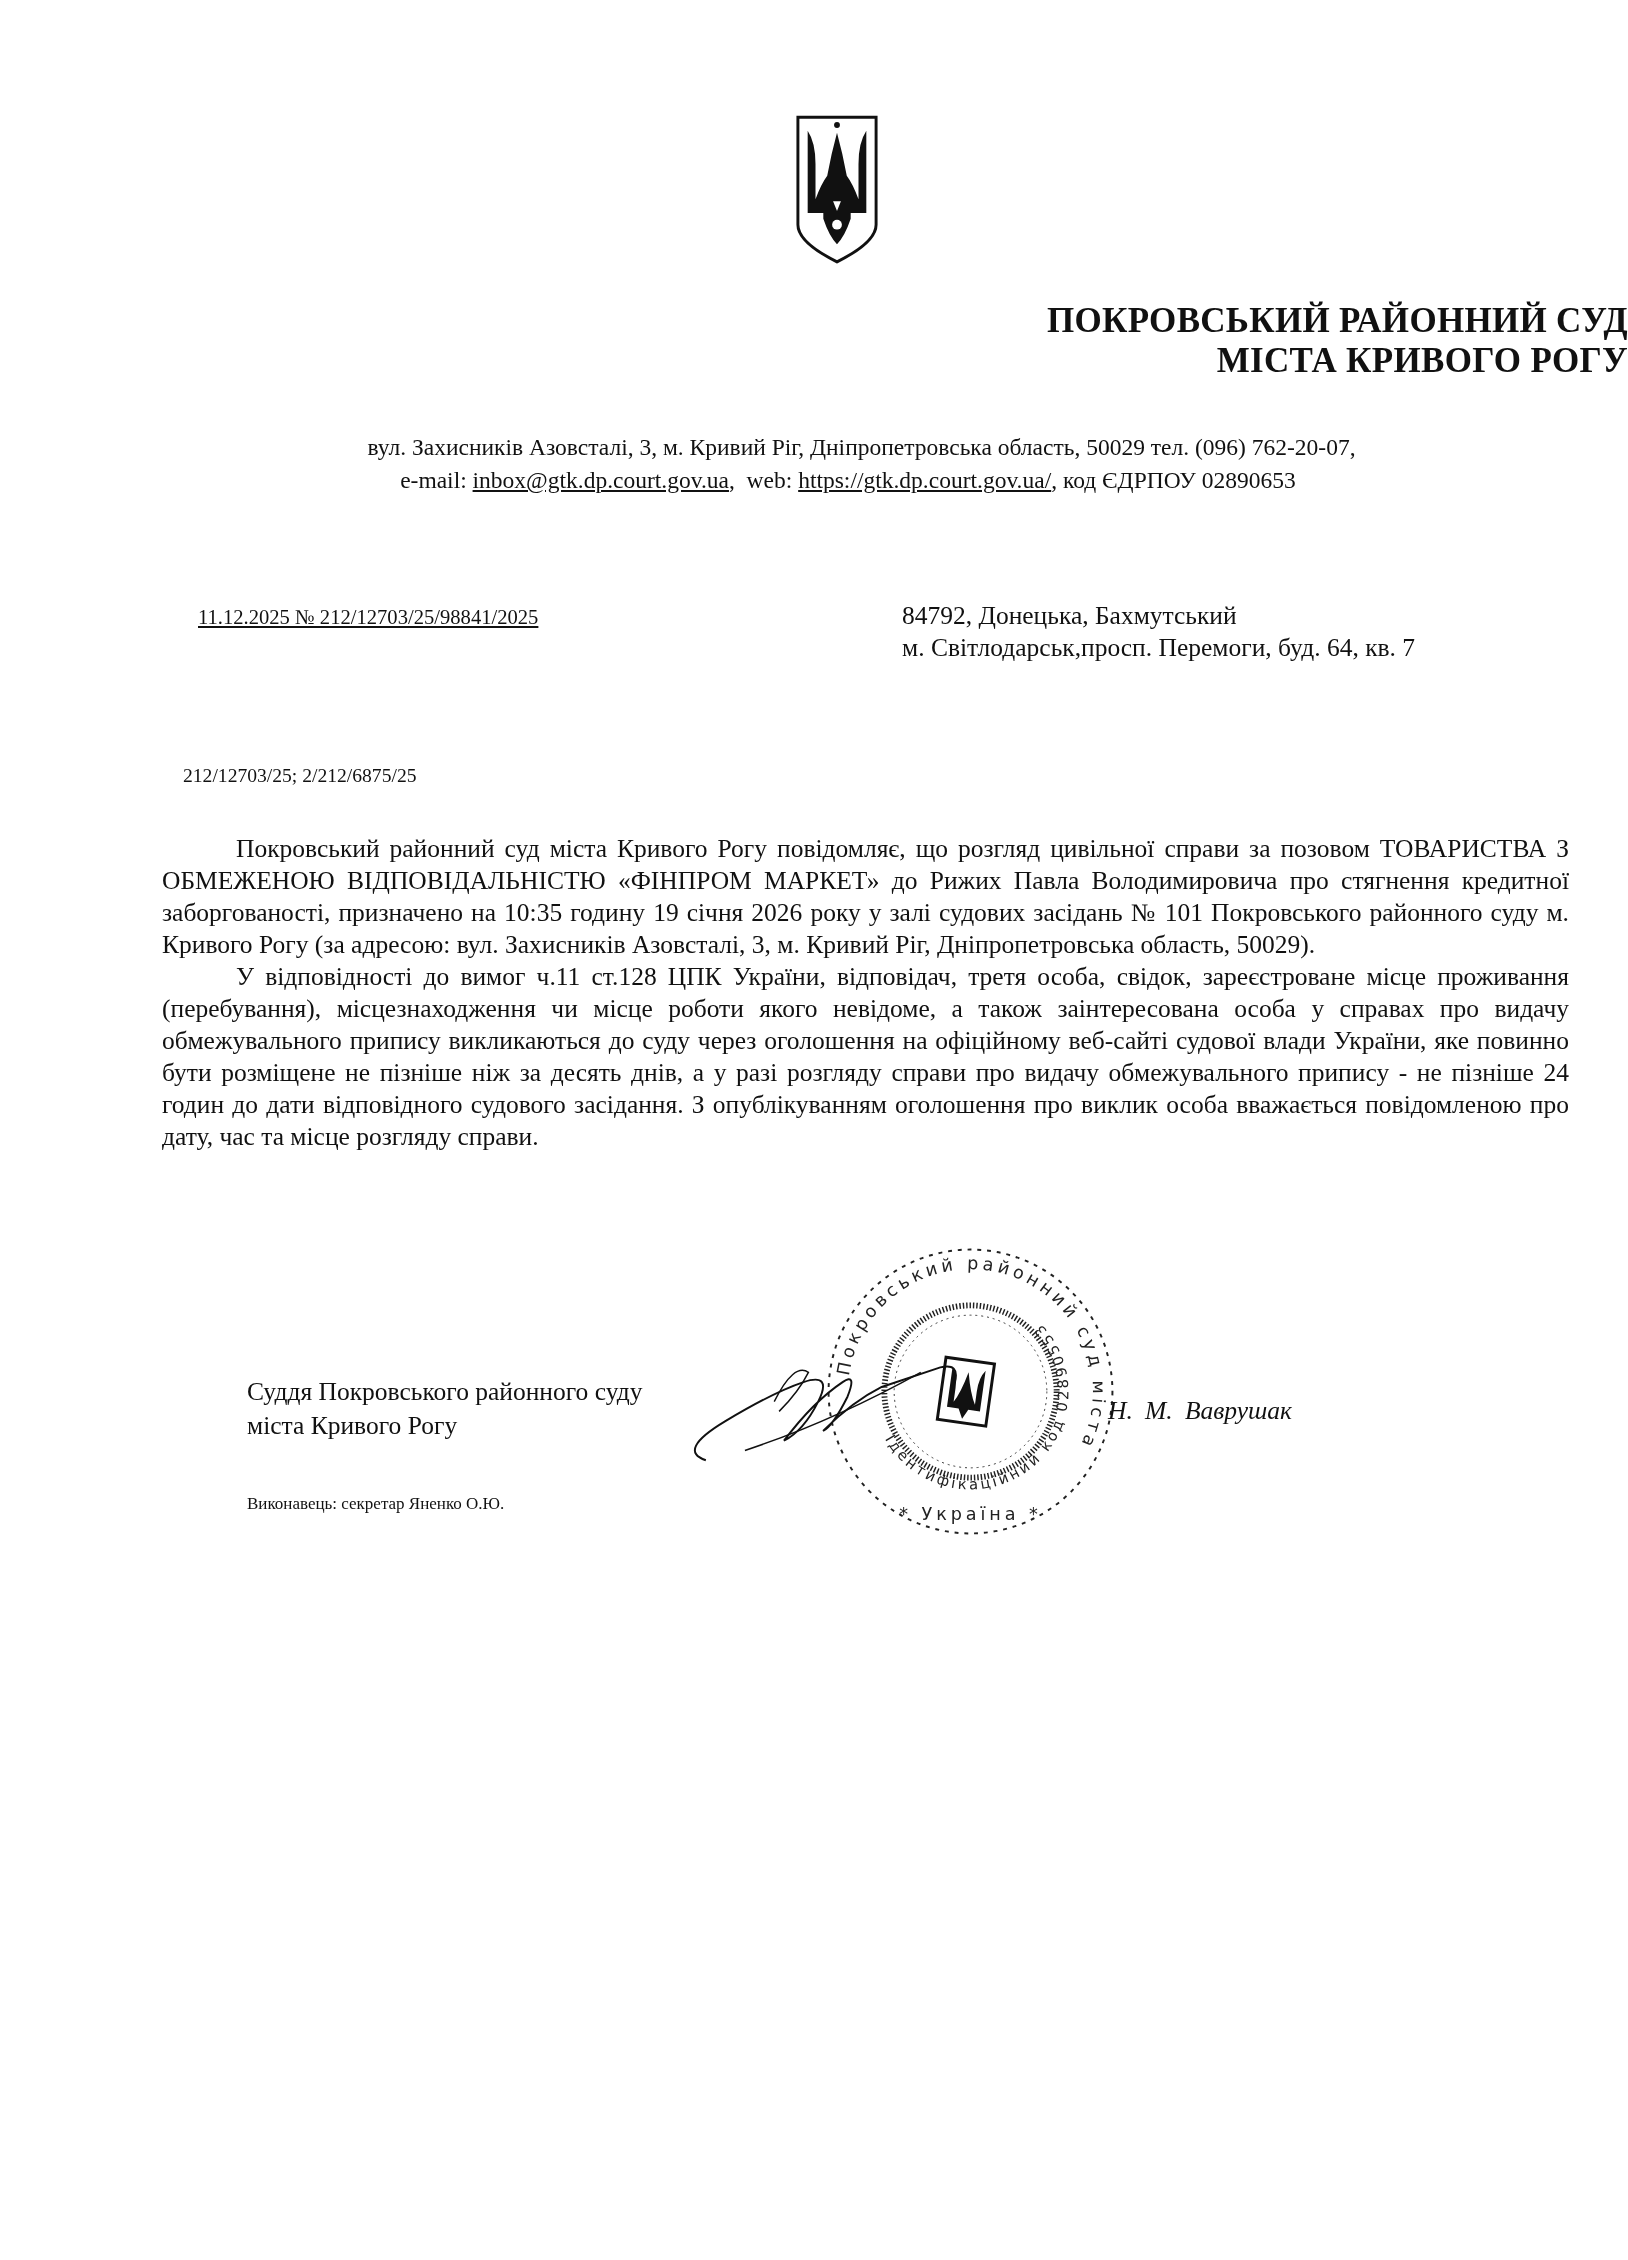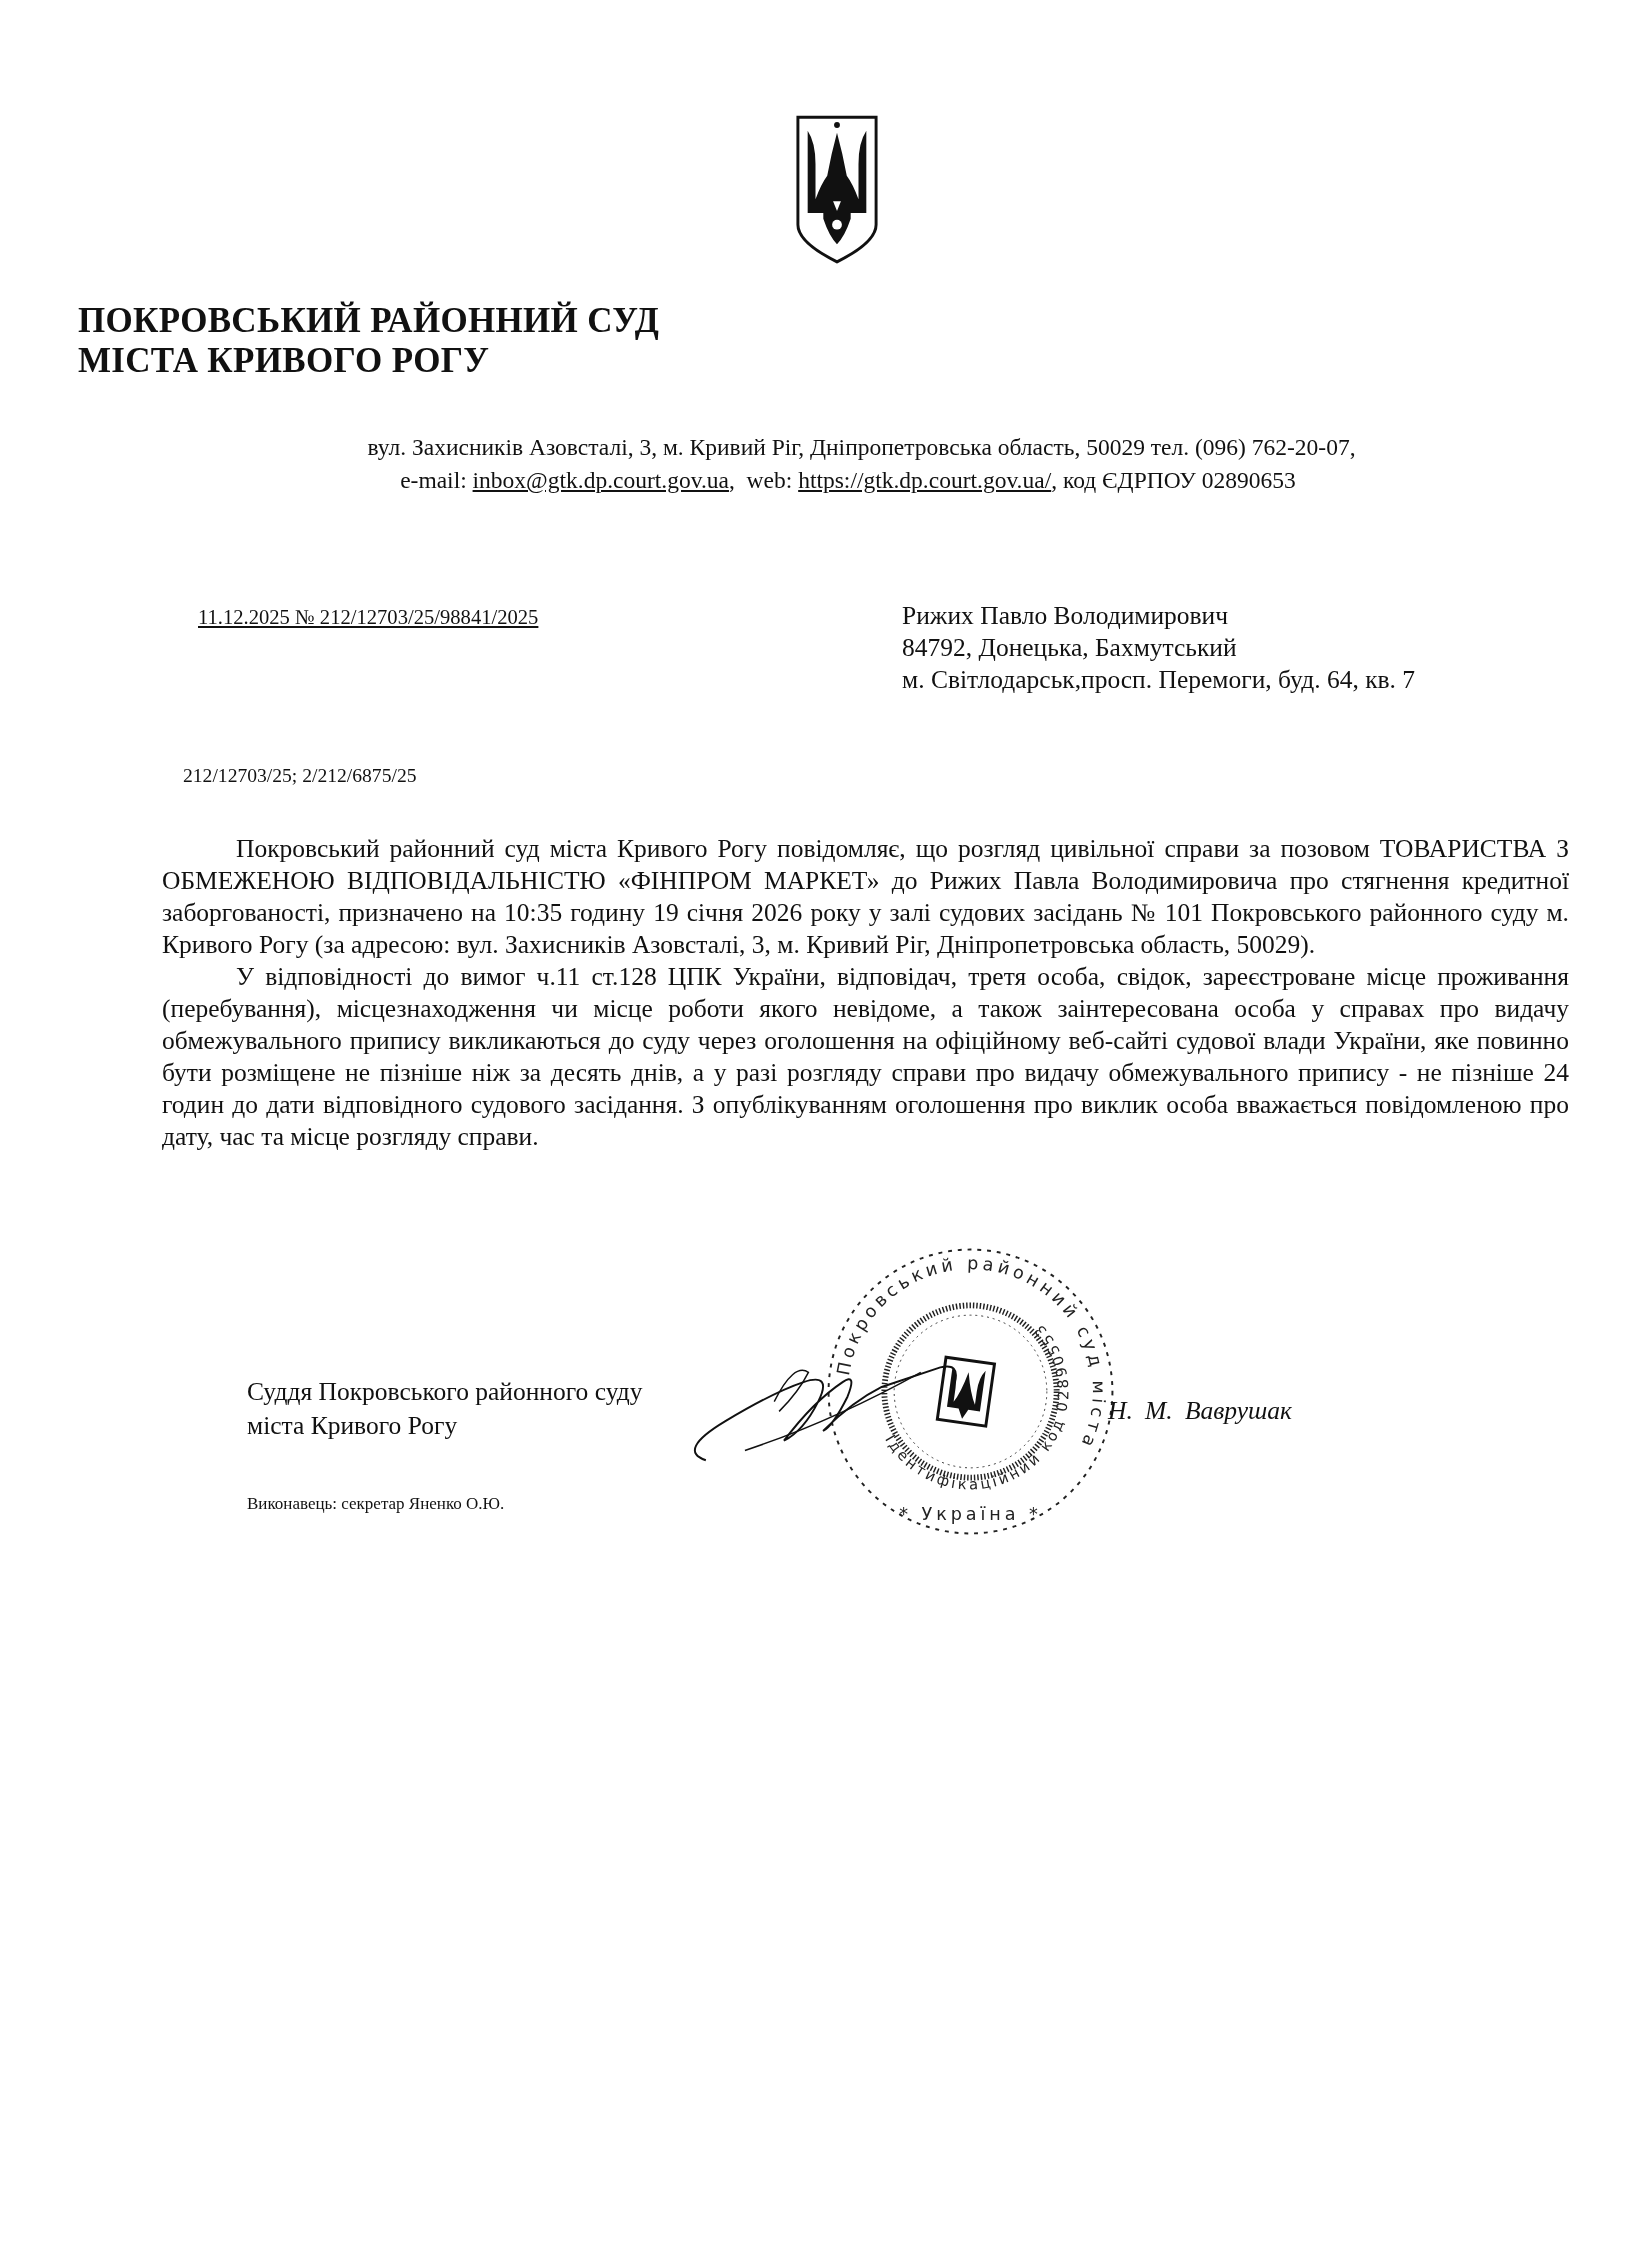--- a/index.html
+++ b/index.html
@@ -3,21 +3,21 @@
 <meta charset="utf-8">
 <style>
   html, body { margin: 0; padding: 0; background: #ffffff; }
   body {
     width: 1628px; height: 2260px; position: relative; overflow: hidden;
     font-family: "Liberation Serif", "DejaVu Serif", serif; color: #111111;
   }
   .abs { position: absolute; }
   .emblem { left: 794px; top: 115px; width: 86px; height: 149px; }
   .court-title {
-    left: 0; width: 1628px; text-align: left; font-weight: bold;
+    left: 0; width: 1628px; text-align: right; font-weight: bold;
     font-size: 35px; letter-spacing: 0.3px;
   }
   .court-title.l1 { top: 301px; padding-left: 78px; box-sizing: border-box; }
   .court-title.l2 { top: 341px; padding-left: 78px; box-sizing: border-box; }
   .contact { left: 0; width: 1628px; text-align: center; font-size: 23.5px; }
   .contact.l1 { top: 434px; padding-left: 95px; box-sizing: border-box; }
   .contact.l2 { top: 467px; padding-left: 68px; box-sizing: border-box; }
   .contact a { color: #111; text-decoration: underline; }
   .outgoing { left: 162px; top: 606px; font-size: 20.6px; text-decoration: underline; margin-left: 36px; }
   .recipient { left: 902px; top: 600px; font-size: 25.5px; line-height: 32px; }
@@ -54,21 +54,20 @@
   <span>e-mail:</span>
   <a>inbox@gtk.dp.court.gov.ua</a>,&nbsp;
   <span>web:</span>
   <a>https://gtk.dp.court.gov.ua/</a>,
   <span>код ЄДРПОУ 02890653</span>
 </div>
 
 <div class="abs outgoing">11.12.2025 № 212/12703/25/98841/2025</div>
 
 <div class="abs recipient">
-  <div>Рижих Павло Володимирович</div>
   <div>84792,  Донецька,  Бахмутський</div>
   <div>м. Світлодарськ,просп. Перемоги, буд. 64, кв. 7</div>
 </div>
 
 <div class="abs case-ref">212/12703/25; 2/212/6875/25</div>
 
 <div class="abs body-text">
   <p>Покровський районний суд міста Кривого Рогу  повідомляє, що розгляд цивільної справи за позовом ТОВАРИСТВА З ОБМЕЖЕНОЮ ВІДПОВІДАЛЬНІСТЮ «ФІНПРОМ МАРКЕТ» до Рижих Павла Володимировича про стягнення кредитної заборгованості, призначено на 10:35 годину 19 січня 2026 року у залі судових засідань № 101 Покровського районного суду м. Кривого Рогу (за адресою: вул. Захисників Азовсталі, 3, м. Кривий Ріг, Дніпропетровська область, 50029).</p>
   <p>У відповідності до вимог ч.11 ст.128 ЦПК України, відповідач, третя особа, свідок, зареєстроване місце проживання (перебування), місцезнаходження чи місце роботи якого невідоме, а також заінтересована особа у справах про видачу обмежувального припису викликаються до суду через оголошення на офіційному веб-сайті судової влади України, яке повинно бути розміщене не пізніше ніж за десять днів, а у разі розгляду справи про видачу обмежувального припису - не пізніше 24 годин до дати відповідного судового засідання. З опублікуванням оголошення про виклик особа вважається повідомленою про дату, час та місце розгляду справи.</p>
 </div>

